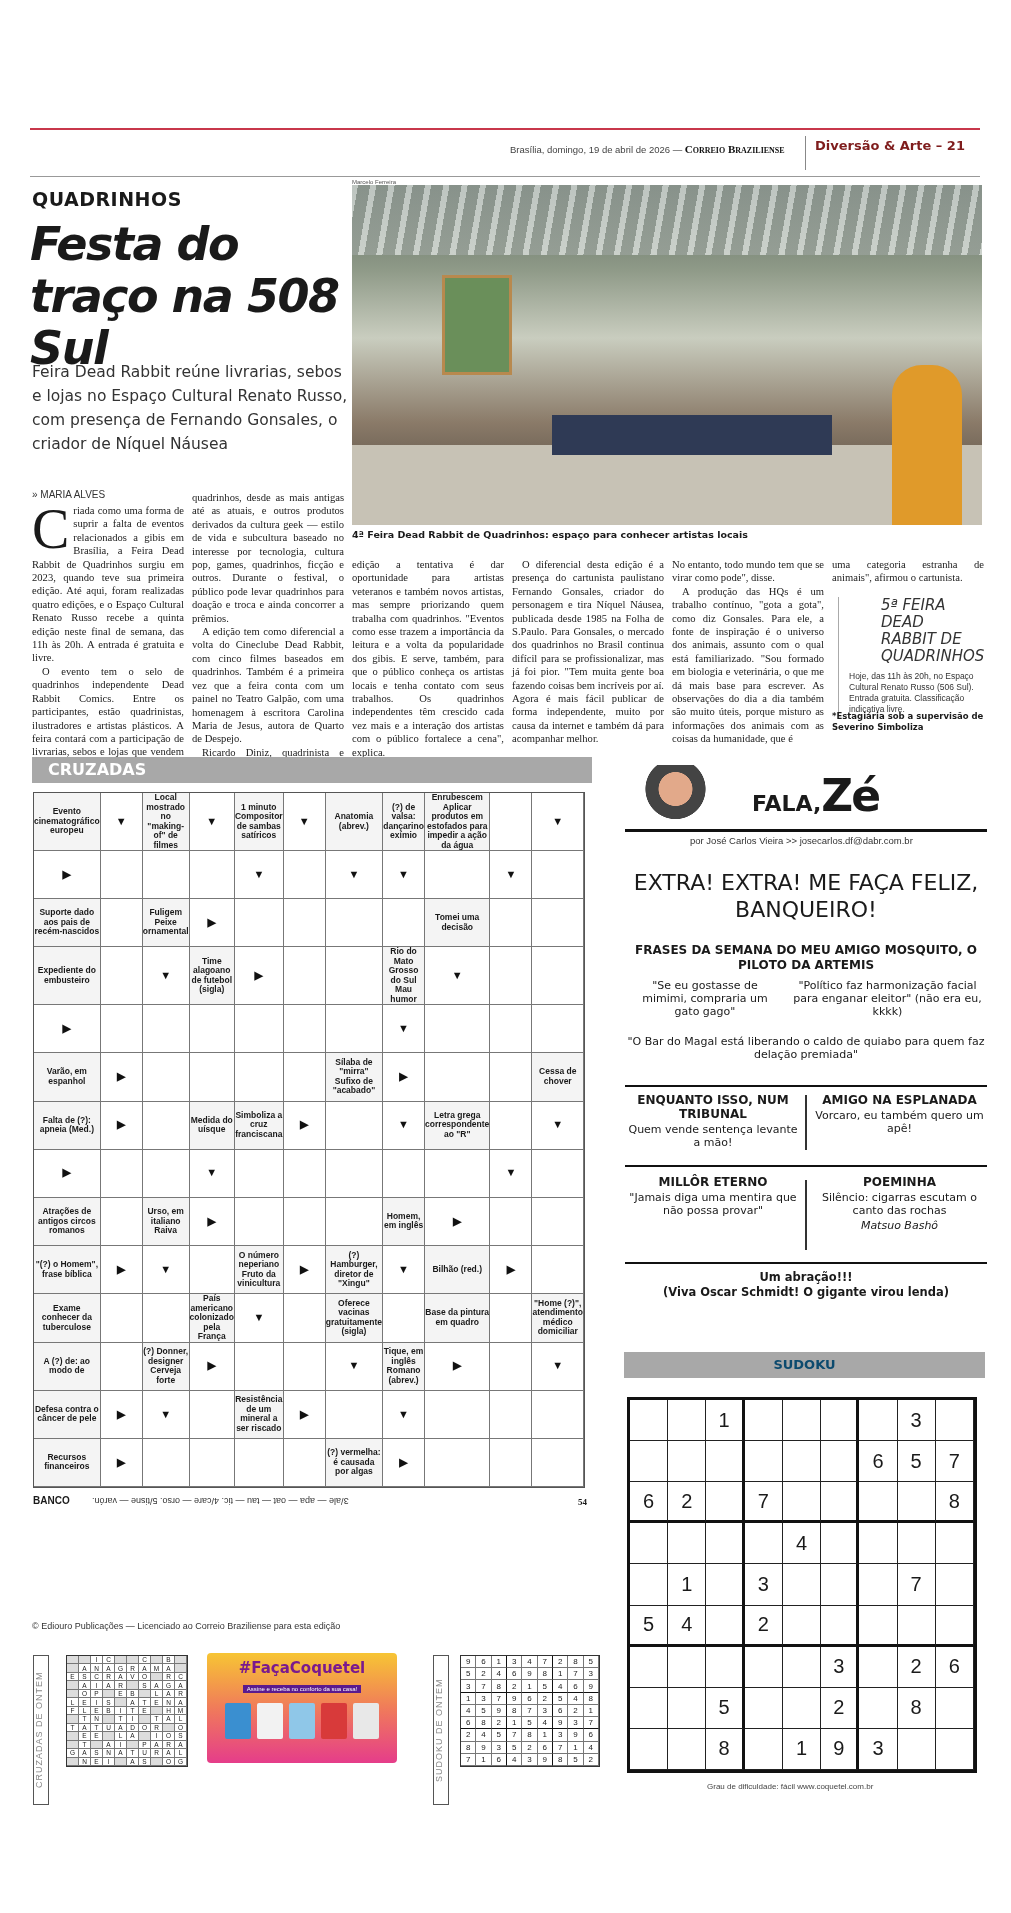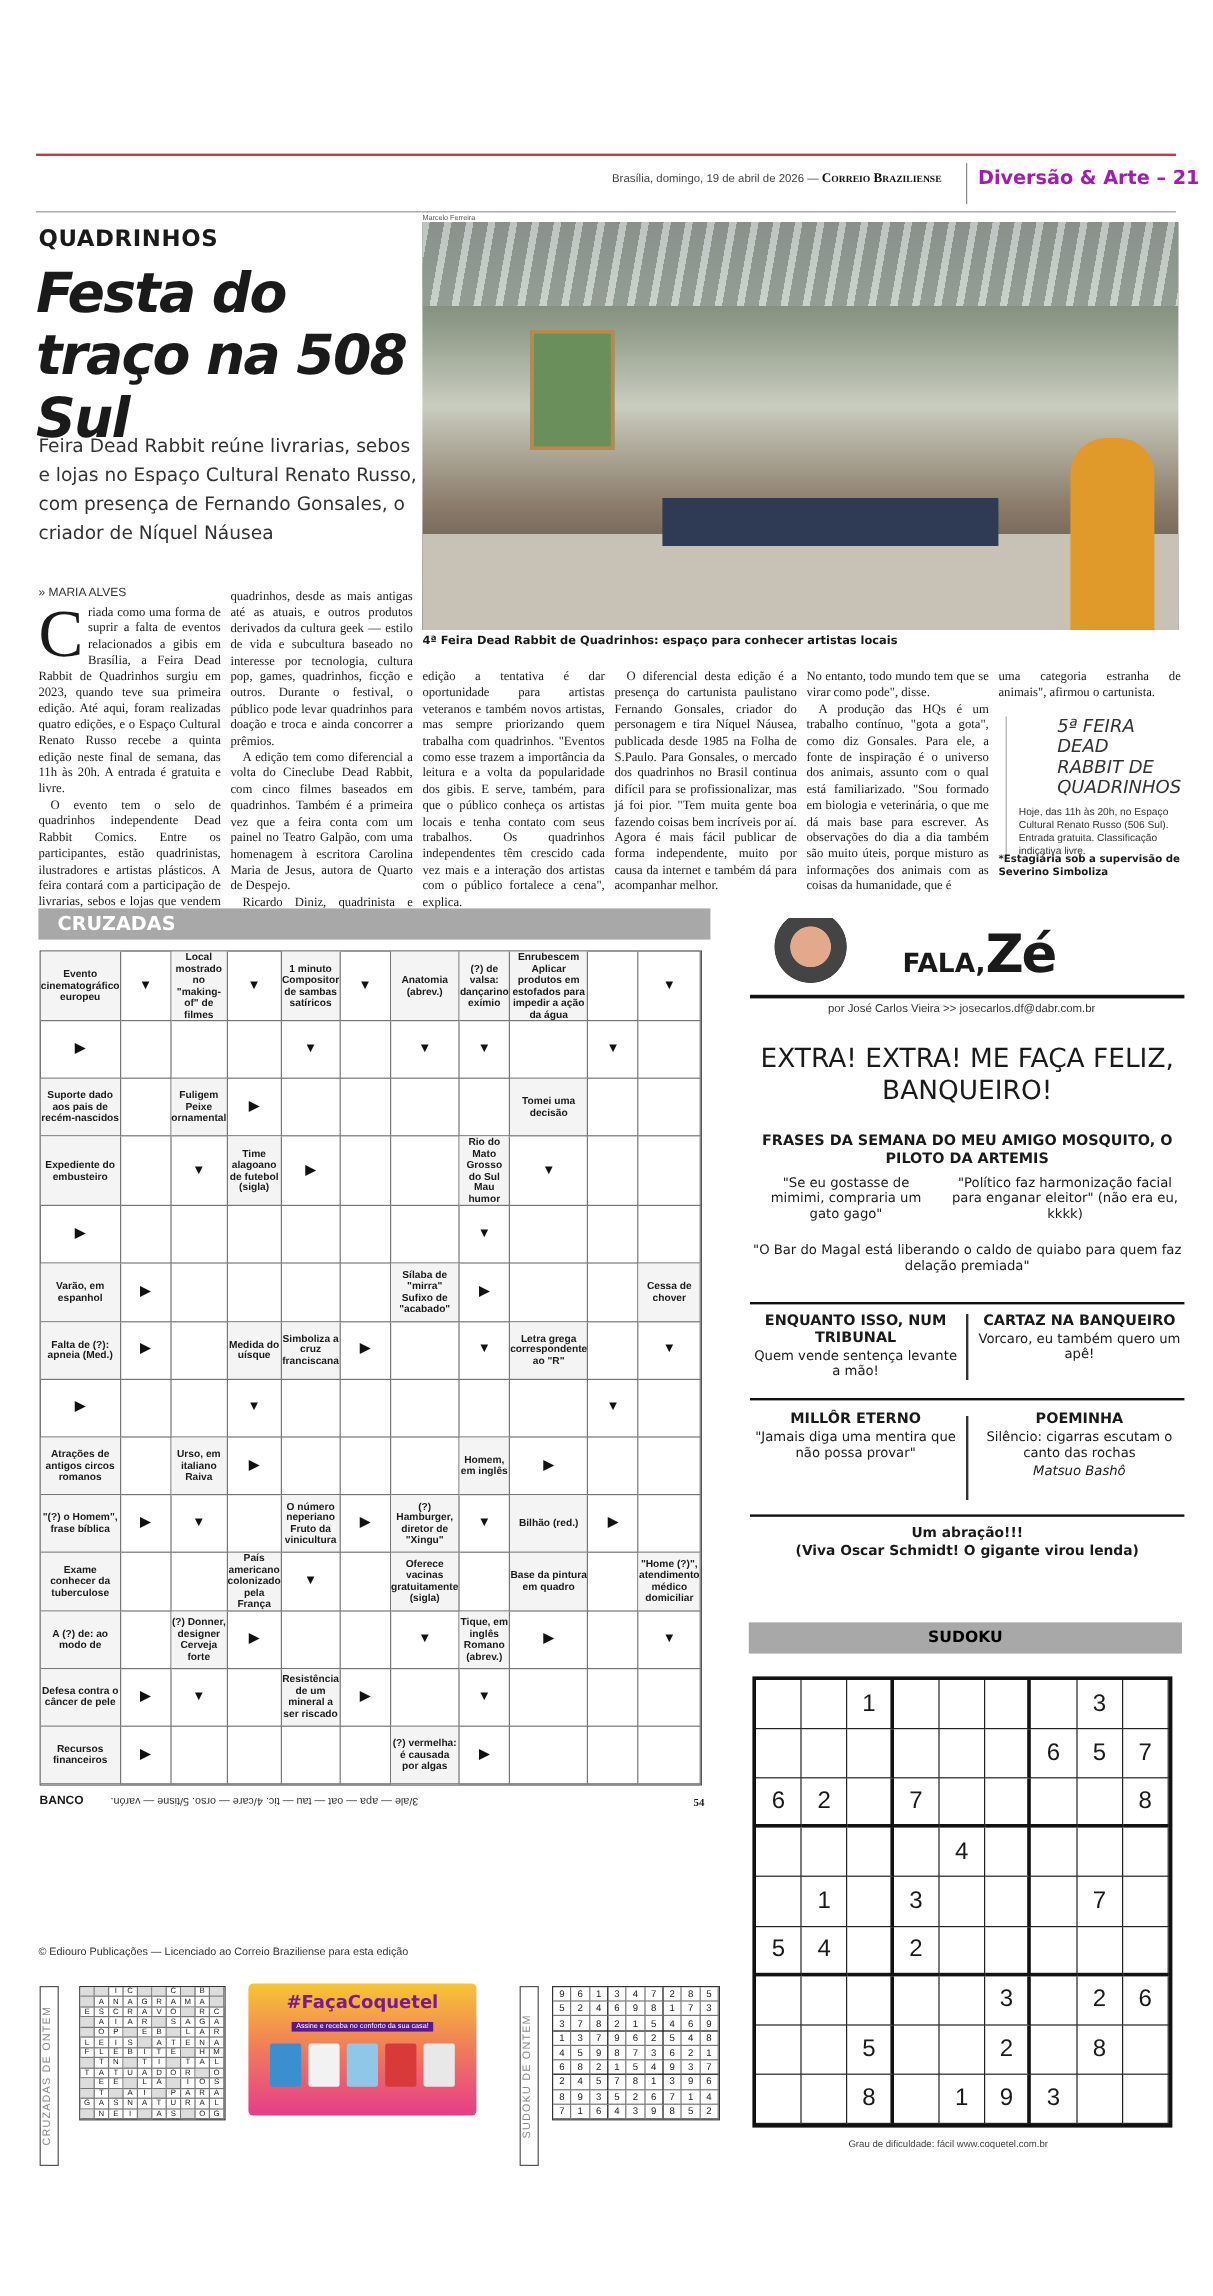--- a/index.html
+++ b/index.html
@@ -3,21 +3,21 @@
 <meta charset="utf-8">
 <style>
   * { box-sizing: border-box; margin: 0; padding: 0; }
   body { width: 1011px; height: 1913px; background: #fff; font-family: "Liberation Serif", serif; color: #1a1a1a; position: relative; overflow: hidden; }
   .abs { position: absolute; }
   .topline { left: 30px; top: 128px; width: 950px; height: 2px; background: #c8374b; }
   .topline2 { left: 30px; top: 176px; width: 950px; height: 1px; background: #999; }
   .dateline { left: 510px; top: 143px; font-family: "Liberation Sans", sans-serif; font-size: 9.5px; color: #444; }
   .dateline b { font-family: "Liberation Serif", serif; font-size: 11px; color: #111; font-variant: small-caps; }
   .vsep { left: 805px; top: 136px; width: 1px; height: 34px; background: #888; }
-  .section-name { left: 815px; top: 138px; font-family: "DejaVu Sans", sans-serif; font-weight: bold; font-size: 16px; color: #a21caf; }
+  .section-name { left: 815px; top: 138px; font-family: "DejaVu Sans", sans-serif; font-weight: bold; font-size: 13px; color: #7f1d1d; }
   .kicker { left: 32px; top: 188px; font-family: "DejaVu Sans", sans-serif; font-weight: bold; font-size: 19px; letter-spacing: 0.5px; }
   .headline { left: 30px; top: 218px; width: 320px; font-family: "DejaVu Sans", sans-serif; font-weight: bold; font-style: italic; font-size: 46px; line-height: 52px; letter-spacing: -1.5px; }
   .deck { left: 32px; top: 360px; width: 320px; font-family: "DejaVu Sans", sans-serif; font-size: 15.5px; line-height: 24px; color: #333; }
   .photo { left: 352px; top: 185px; width: 630px; height: 340px; background: linear-gradient(180deg,#5b6a60 0%,#8f9a88 25%,#c9cdbf 45%,#8a7a68 70%,#3f3a34 100%); overflow: hidden; }
   .photo .roof { position:absolute; left:0; top:0; width:100%; height:70px; background: repeating-linear-gradient(100deg,#e8ecea 0 6px,#9ba39d 6px 18px); opacity:.7; }
   .photo .floor { position:absolute; left:0; bottom:0; width:100%; height:80px; background:#c7c2b5; }
   .photo .easel { position:absolute; left:90px; top:90px; width:70px; height:100px; background:#6a8f5a; border:3px solid #b8894e; }
   .photo .person { position:absolute; right:20px; top:180px; width:70px; height:160px; background:#e09a2a; border-radius:30px 30px 0 0; }
   .photo .table { position:absolute; left:200px; top:230px; width:280px; height:40px; background:#2f3a55; }
   .photo-credit { left: 352px; top: 179px; font-family: "Liberation Sans", sans-serif; font-size: 6px; color: #555; }
@@ -69,21 +69,21 @@
   .fz-q1 { left: 630px; top: 979px; width: 150px; font-size: 11px; line-height: 13px; }
   .fz-q2 { left: 790px; top: 979px; width: 195px; font-size: 11px; line-height: 13px; }
   .fz-q3 { left: 625px; top: 1035px; width: 362px; font-size: 11px; line-height: 13px; }
   .fz-hr { height: 2px; background:#111; width: 362px; left: 625px; }
   .fz-box-t { font-size: 12px; font-weight: bold; line-height: 14px; }
   .fz-box-b { font-size: 11px; line-height: 13px; margin-top: 2px; }
   .fz-vline { width: 1.5px; background:#333; }
   .fz-end { left: 625px; top: 1270px; width: 362px; font-size: 11.5px; font-weight: bold; line-height: 15px; }
   
   .sd-head { left: 624px; top: 1352px; width: 361px; height: 26px; background: #a8a8a8; text-align: center; }
-  .sd-head span { font-family: "DejaVu Sans", sans-serif; font-weight: bold; font-size: 13px; color: #000000; line-height: 26px; }
+  .sd-head span { font-family: "DejaVu Sans", sans-serif; font-weight: bold; font-size: 13px; color: #0c4a6e; line-height: 26px; }
   .sd-grid { left: 627px; top: 1397px; width: 350px; height: 376px; display: grid; grid-template-columns: repeat(9, 1fr); grid-template-rows: repeat(9,1fr); border: 3px solid #111; }
   .sd-grid div { border-right: 1.5px solid #222; border-bottom: 1.5px solid #222; display:flex; align-items:center; justify-content:center; font-family: "Liberation Sans", sans-serif; font-size: 20px; }
   .sd-grid div.br { border-right: 3px solid #111; }
   .sd-grid div.bb { border-bottom: 3px solid #111; }
   .sd-foot { left: 707px; top: 1782px; font-family: "Liberation Sans", sans-serif; font-size: 8px; color: #444; }
 </style>
 </head>
 <body>
 
 <div class="abs topline"></div>
@@ -706,21 +706,21 @@
 <div class="abs comic fz-q1">"Se eu gostasse de mimimi, compraria um gato gago"</div>
 <div class="abs comic fz-q2">"Político faz harmonização facial para enganar eleitor" (não era eu, kkkk)</div>
 <div class="abs comic fz-q3">"O Bar do Magal está liberando o caldo de quiabo para quem faz delação premiada"</div>
 <div class="abs fz-hr" style="top:1085px;"></div>
 <div class="abs comic" style="left:628px;top:1093px;width:170px;">
   <div class="fz-box-t">ENQUANTO ISSO, NUM TRIBUNAL</div>
   <div class="fz-box-b">Quem vende sentença levante a mão!</div>
 </div>
 <div class="abs fz-vline" style="left:805px;top:1095px;height:55px;"></div>
 <div class="abs comic" style="left:812px;top:1093px;width:175px;">
-  <div class="fz-box-t">CARTAZ NA BANQUEIRO</div>
+  <div class="fz-box-t">AMIGO NA ESPLANADA</div>
   <div class="fz-box-b">Vorcaro, eu também quero um apê!</div>
 </div>
 <div class="abs fz-hr" style="top:1165px;"></div>
 <div class="abs comic" style="left:628px;top:1175px;width:170px;">
   <div class="fz-box-t">MILLÔR ETERNO</div>
   <div class="fz-box-b">"Jamais diga uma mentira que não possa provar"</div>
 </div>
 <div class="abs fz-vline" style="left:805px;top:1180px;height:70px;"></div>
 <div class="abs comic" style="left:812px;top:1175px;width:175px;">
   <div class="fz-box-t">POEMINHA</div>

